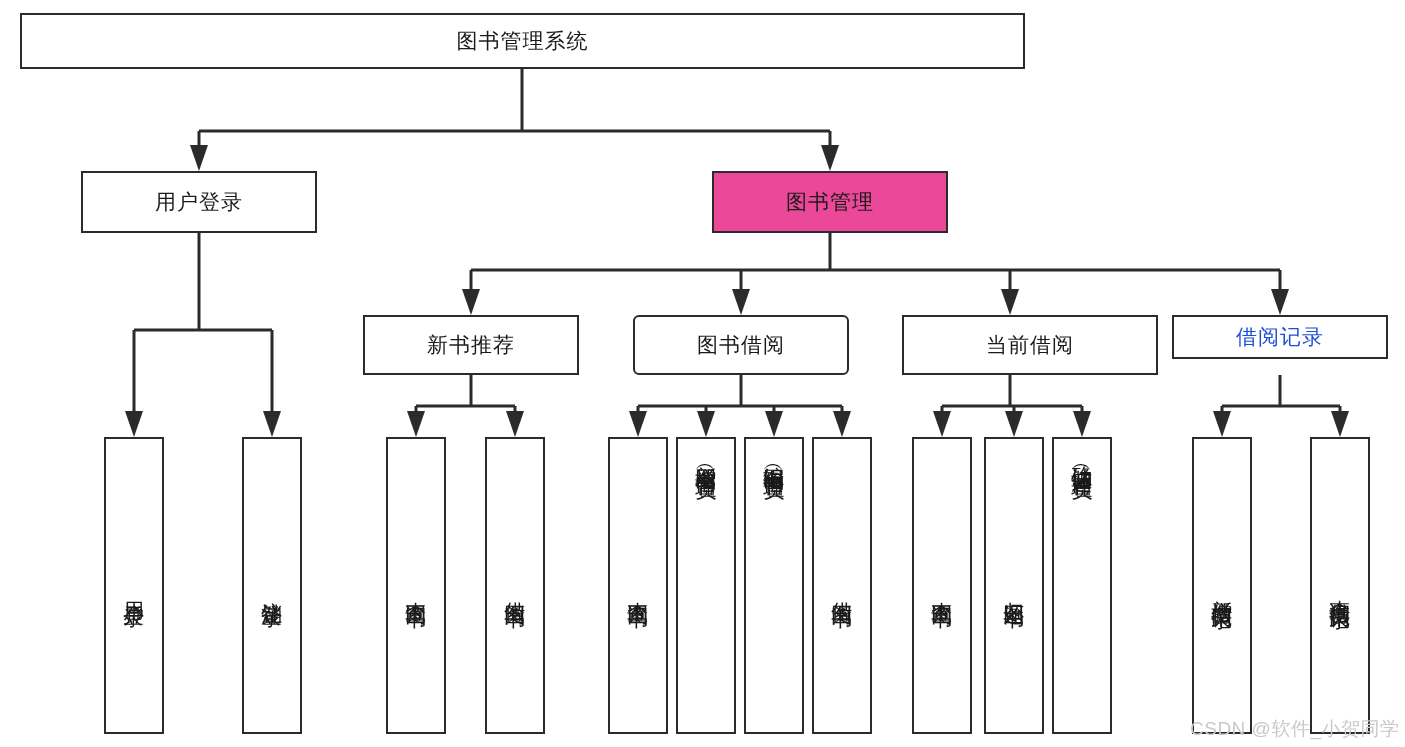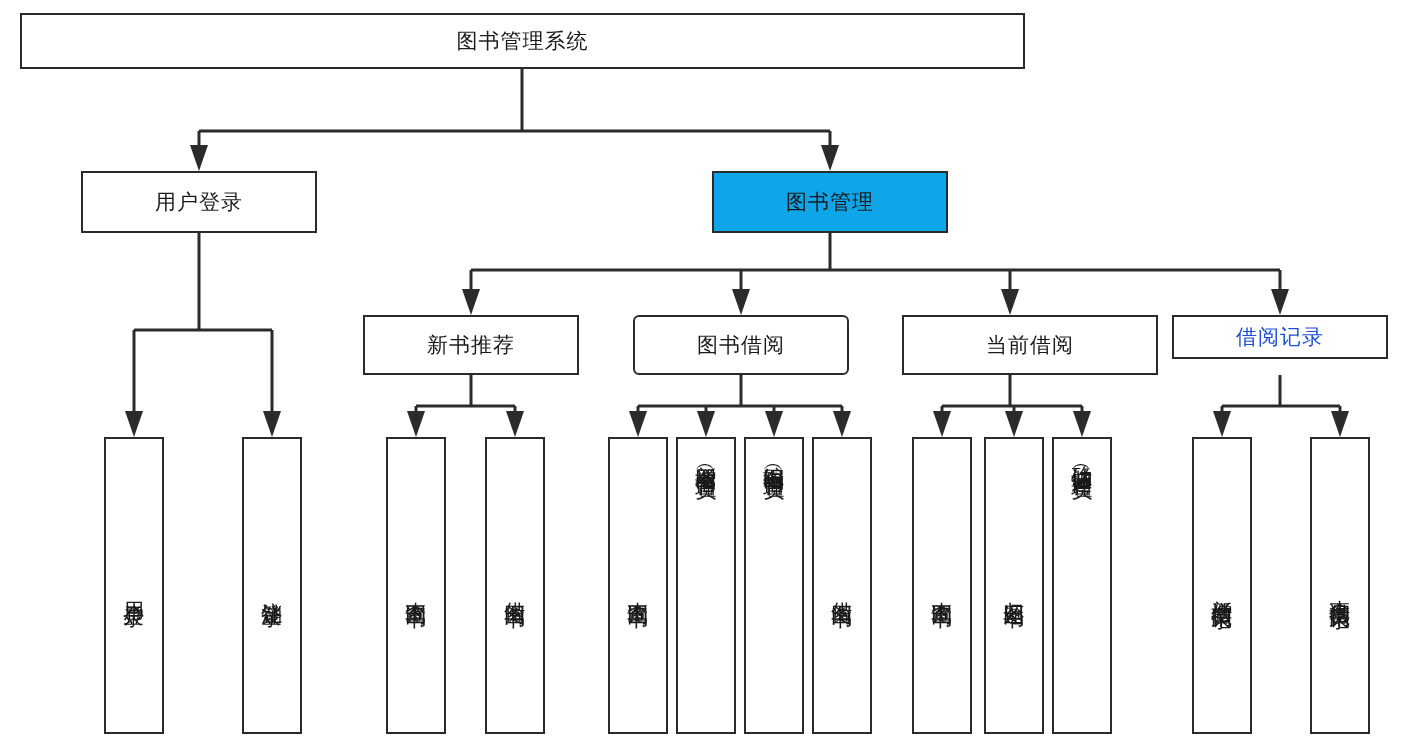--- a/index.html
+++ b/index.html
@@ -128,21 +128,21 @@
       <polygon points="1331,411 1349,411 1340,437" fill="#2b2b2b"></polygon>
     </svg>
 
   <div id="nodes-layer">
       <div class="node node-h" style="left: 20px; top: 13px; width: 1005px; height: 56px; border-color: rgb(43, 43, 43); background: rgb(255, 255, 255); color: rgb(26, 26, 26);">
         <span>图书管理系统</span>
       </div>
       <div class="node node-h" style="left: 81px; top: 171px; width: 236px; height: 62px; border-color: rgb(43, 43, 43); background: rgb(255, 255, 255); color: rgb(26, 26, 26);">
         <span>用户登录</span>
       </div>
-      <div class="node node-h" style="left: 712px; top: 171px; width: 236px; height: 62px; border-color: rgb(43, 43, 43); background: #0ea5e9; color: rgb(26, 26, 26);">
+      <div class="node node-h" style="left: 712px; top: 171px; width: 236px; height: 62px; border-color: rgb(43, 43, 43); background: #ec4899; color: rgb(26, 26, 26);">
         <span>图书管理</span>
       </div>
       <div class="node node-h" style="left: 363px; top: 315px; width: 216px; height: 60px; border-color: rgb(43, 43, 43); background: rgb(255, 255, 255); color: rgb(26, 26, 26);">
         <span>新书推荐</span>
       </div>
       <div class="node node-h" style="left: 633px; top: 315px; width: 216px; height: 60px; border-color: rgb(43, 43, 43); background: rgb(255, 255, 255); color: rgb(26, 26, 26); border-radius: 6px;">
         <span>图书借阅</span>
       </div>
       <div class="node node-h" style="left: 902px; top: 315px; width: 256px; height: 60px; border-color: rgb(43, 43, 43); background: rgb(255, 255, 255); color: rgb(26, 26, 26);">
         <span>当前借阅</span>
@@ -210,14 +210,15 @@
           <span class="vtext">新增借阅记录</span>
         </div>
       </div>
       <div class="node node-v" style="left: 1310px; top: 437px; width: 60px; height: 297px; border-color: rgb(43, 43, 43); background: rgb(255, 255, 255); color: rgb(26, 26, 26);">
         <div class="vwrap align-center">
           <span class="vtext">查询借阅记录</span>
         </div>
       </div>
     </div>
 
+  <div class="watermark" style="left: 1190px; top: 716px;">CSDN @软件_小贺同学</div>
 
 </div>
 
 </body></html>

